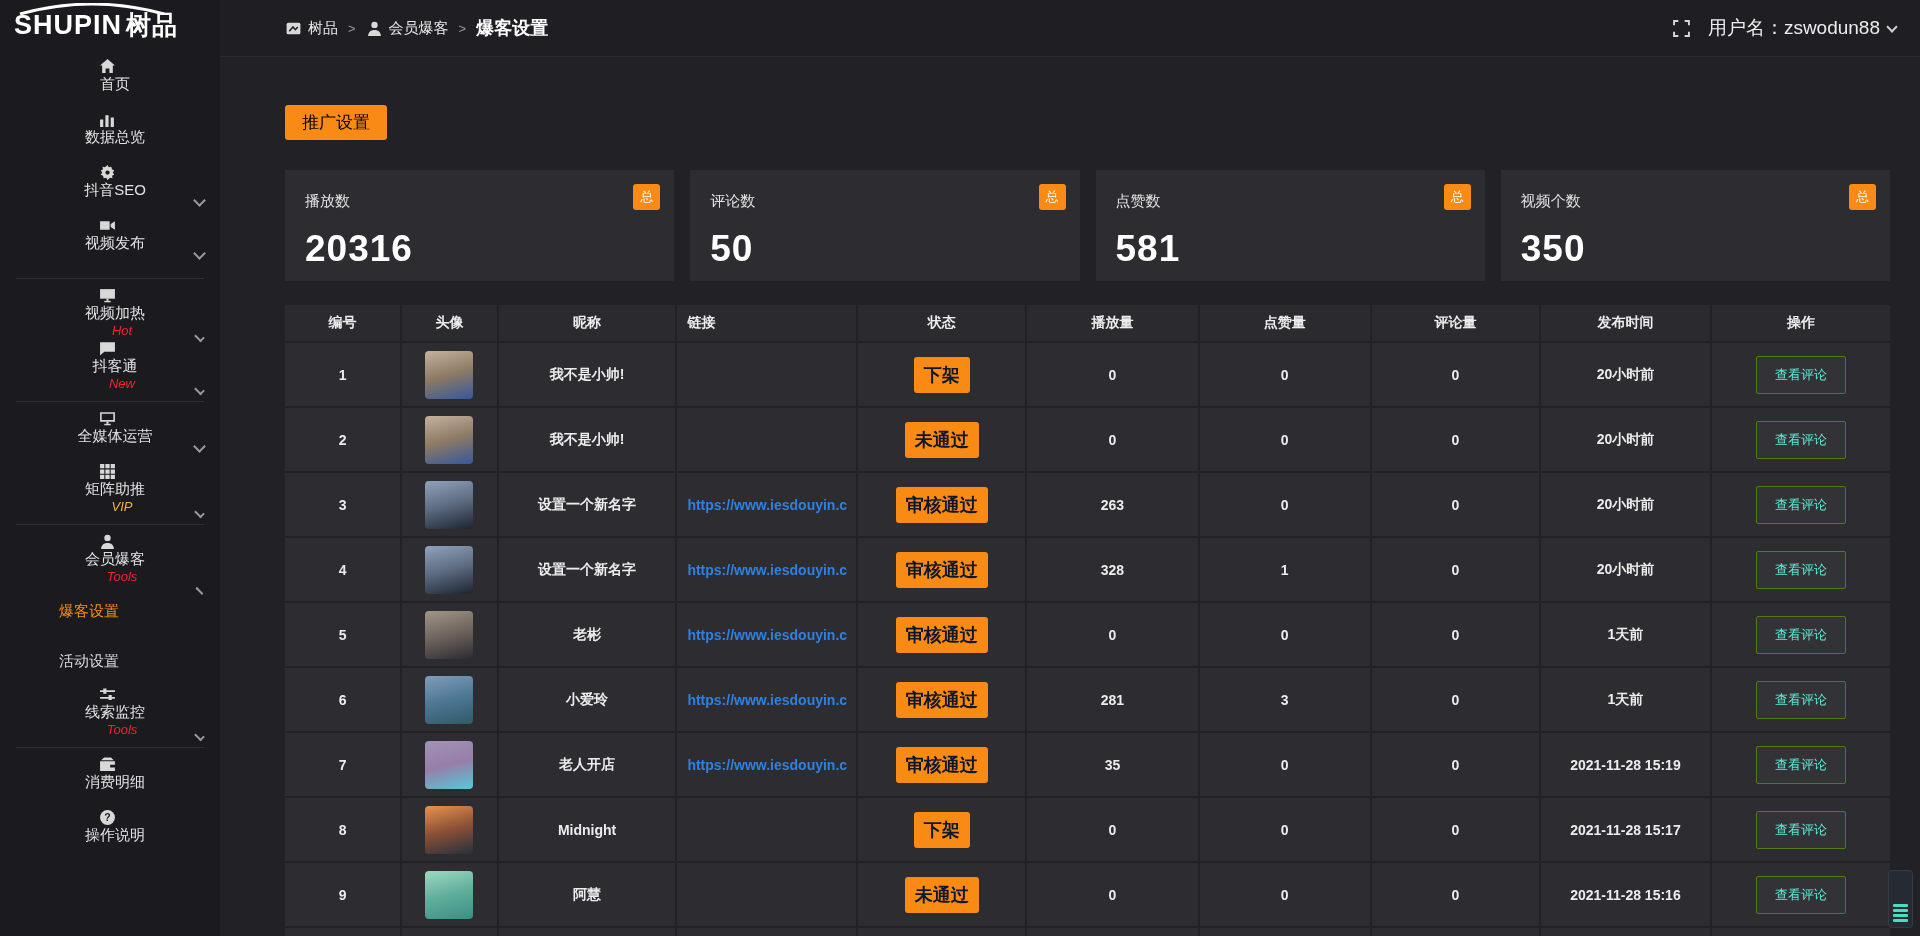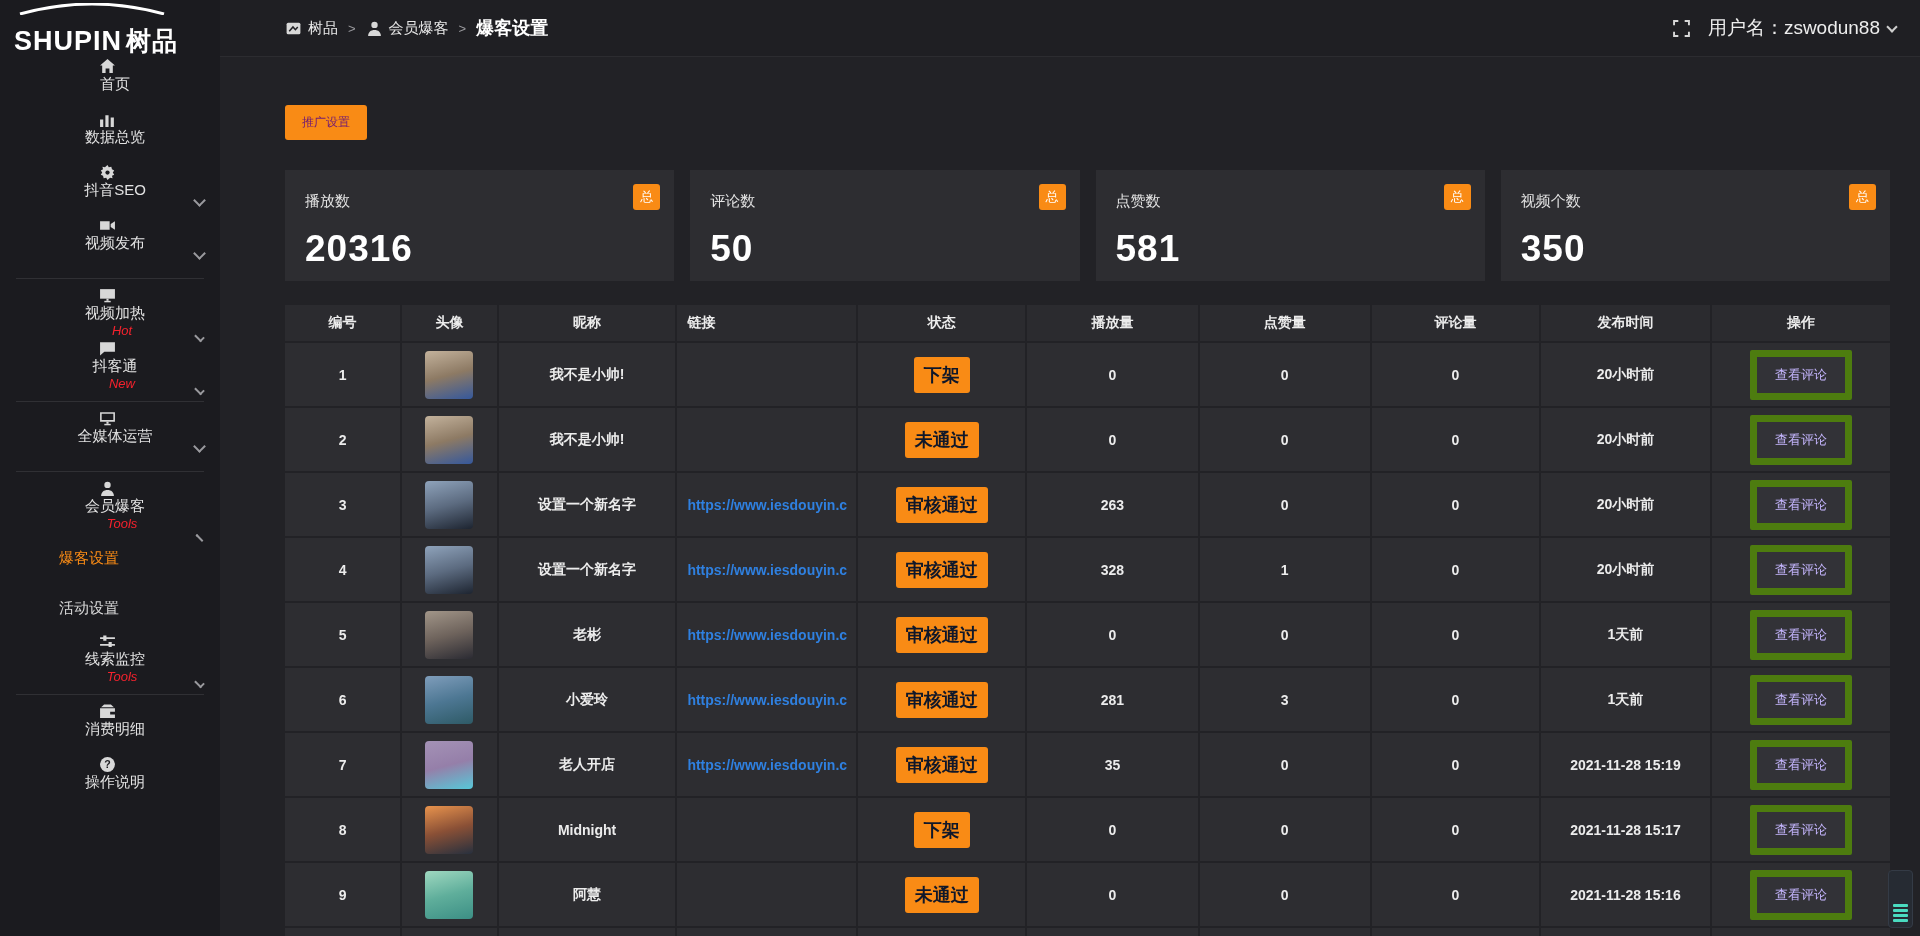--- a/index.html
+++ b/index.html
@@ -6,21 +6,21 @@
   html,body { width:1920px; height:936px; overflow:hidden; }
   body {
     font-family:"Liberation Sans","DejaVu Sans",sans-serif;
     background:#222226; color:#e8e8e8; position:relative;
   }
   
   .sidebar {
     position:absolute; left:0; top:0; width:220px; height:936px;
     background:#1b1b1f; z-index:5; overflow:hidden;
   }
-  .logo { position:relative; height:52px; padding:16px 0 0 14px; }
+  .logo { position:relative; height:52px; padding:0 0 0 14px; }
   .logo-arc { position:absolute; left:16px; top:3px; }
   .logo-text { font-size:27px; font-weight:bold; color:#fff; letter-spacing:1px;
     line-height:46px; white-space:nowrap; transform:scaleY(1.05); transform-origin:top left; }
   .logo-suffix { font-size:25px; margin-left:4px; }
   .nav { padding-top:6px; }
   .nav-item { display:flex; align-items:center; height:53px; padding:0 16px 0 26px;
     cursor:pointer; font-size:15px; color:#e2e2e2;flex-direction:column; }
   .nav-item .nicon { width:17px; height:17px; margin-right:16px; flex:0 0 17px; display:inline-flex; }
   .nav-item .nlabel { white-space:nowrap; }
   .nav-tag { font-style:italic; font-weight:normal; font-size:13px; margin-left:14px; }
@@ -44,22 +44,22 @@
   .crumb.current { font-size:18px; font-weight:bold; color:#fff; cursor:default; }
   .crumb-sep { color:#9a9a9e; font-size:13px; }
   .topbar-right { margin-left:auto; display:flex; align-items:center; gap:18px; }
   .fs-btn { display:inline-flex; cursor:pointer; }
   .user-box { display:flex; align-items:center; font-size:19px; color:#ededed; cursor:pointer; }
   .user-chev { width:8px; height:8px; border-right:2px solid #cfcfcf; border-bottom:2px solid #cfcfcf;
     transform:rotate(45deg); margin:-3px 0 0 8px; }
   
   .main { position:absolute; left:220px; right:0; top:57px; bottom:0;
     padding:48px 30px 0 65px; overflow:hidden; }
-  .promo-btn { background:#f98b15; color:#701a75; border:none; border-radius:3px;
-    height:35px; padding:0 17px; font-size:12px; cursor:pointer;
+  .promo-btn { background:#f98b15; color:#000000; border:none; border-radius:3px;
+    height:35px; padding:0 17px; font-size:17px; cursor:pointer;
     font-family:inherit; }
   
   .stats { display:grid; grid-template-columns:repeat(4,1fr); gap:16px; margin-top:30px; }
   .card { position:relative; background:#2d2d31; height:111px; padding:22px 20px 0 20px; }
   .card-label { font-size:15px; color:#e3e3e3; }
   .card-value { font-size:37px; font-weight:bold; color:#fff; margin-top:17px; letter-spacing:1px; }
   .card-badge { position:absolute; top:14px; right:14px; background:#f98b15; color:#fff;
     font-size:13px; padding:4px 7px; border-radius:3px; cursor:default; }
   
   .table { margin-top:24px; }
@@ -69,21 +69,21 @@
   .t-head .t-cell { height:36px; background:#2b2b2f; font-weight:bold; }
   .t-body .t-cell { height:63px; font-weight:600; }
   .col-id{flex:73 0 0;} .col-avatar{flex:60 0 0;} .col-nick{flex:112 0 0;}
   .col-link{flex:107 0 0; justify-content:flex-start; padding-left:10px; overflow:hidden;}
   .col-status{flex:106 0 0;} .col-plays{flex:108 0 0;} .col-likes{flex:108 0 0;}
   .col-comments{flex:106 0 0;} .col-time{flex:107 0 0;} .col-action{flex:113 0 0;}
   .avatar { width:48px; height:48px; border-radius:4px; flex:0 0 48px; }
   .link-text { color:#2f80e0; font-weight:700; white-space:nowrap; overflow:hidden; cursor:pointer; }
   .status-badge { background:#f98b15; color:#0f172a; font-size:18px; padding:6px 10px;
     border-radius:3px; white-space:nowrap; cursor:default; }
-  .action-btn { background:#323237; border:7px solid #4d7c0f; color:#c4b5fd;
+  .action-btn { background:#323237; border:1px solid #4d7c0f; color:#5eead4;
     font-size:13px; padding:9px 18px; border-radius:2px; cursor:pointer; font-family:inherit; }
   
   .float-widget { position:absolute; right:7px; bottom:8px; width:25px; height:58px;
     background:#262b33; border:1px solid #343b46; border-radius:4px; z-index:9;
     display:flex; flex-direction:column; justify-content:flex-end; align-items:center;
     padding-bottom:5px; gap:2px; cursor:pointer; }
   .float-widget .stripe { width:15px; height:3px; background:#4adbc0; border-radius:1px; }
 </style>
 </head>
 <body>
@@ -160,20 +160,30 @@
       <div class="nav-divider"></div>
       <div class="nav-item">
         <span class="nicon">
           <svg width="17" height="17" viewBox="0 0 16 16" fill="#d8d8d8">
             <path d="M1 2h14v9H1zm1.5 1.5v6h11v-6z"></path>
             <path d="M7 11h2v2H7z"></path>
             <path d="M5 13h6v1.4H5z"></path>
           </svg>
         </span>
         <span class="nlabel">全媒体运营</span>
+        <i class="nav-chev"></i>
+      </div>
+      <div class="nav-item">
+        <span class="nicon">
+          <svg width="17" height="17" viewBox="0 0 16 16" fill="#d8d8d8">
+            <path d="M1 1h4v4H1zM6 1h4v4H6zM11 1h4v4h-4zM1 6h4v4H1zM6 6h4v4H6zM11 6h4v4h-4zM1 11h4v4H1zM6 11h4v4H6zM11 11h4v4h-4z"></path>
+          </svg>
+        </span>
+        <span class="nlabel">矩阵助推</span>
+        <span class="nav-tag tag-gold">VIP</span>
         <i class="nav-chev"></i>
       </div>
       <div class="nav-divider"></div>
       <div class="nav-item">
         <span class="nicon">
           <svg width="17" height="17" viewBox="0 0 16 16" fill="#d8d8d8">
             <circle cx="8" cy="4.6" r="3"></circle>
             <path d="M2 15c0-3.6 2.5-5.6 6-5.6s6 2 6 5.6z"></path>
           </svg>
         </span>

